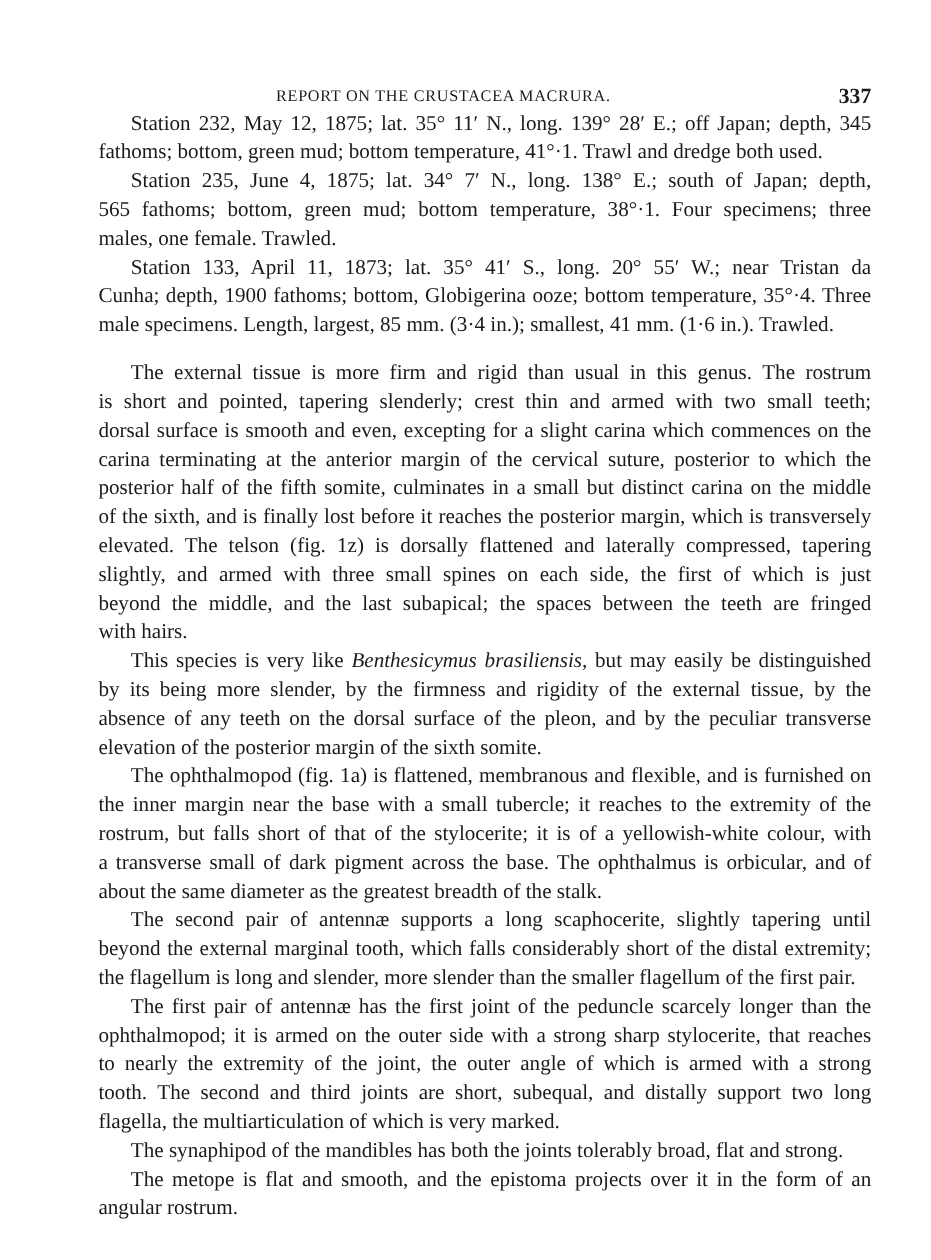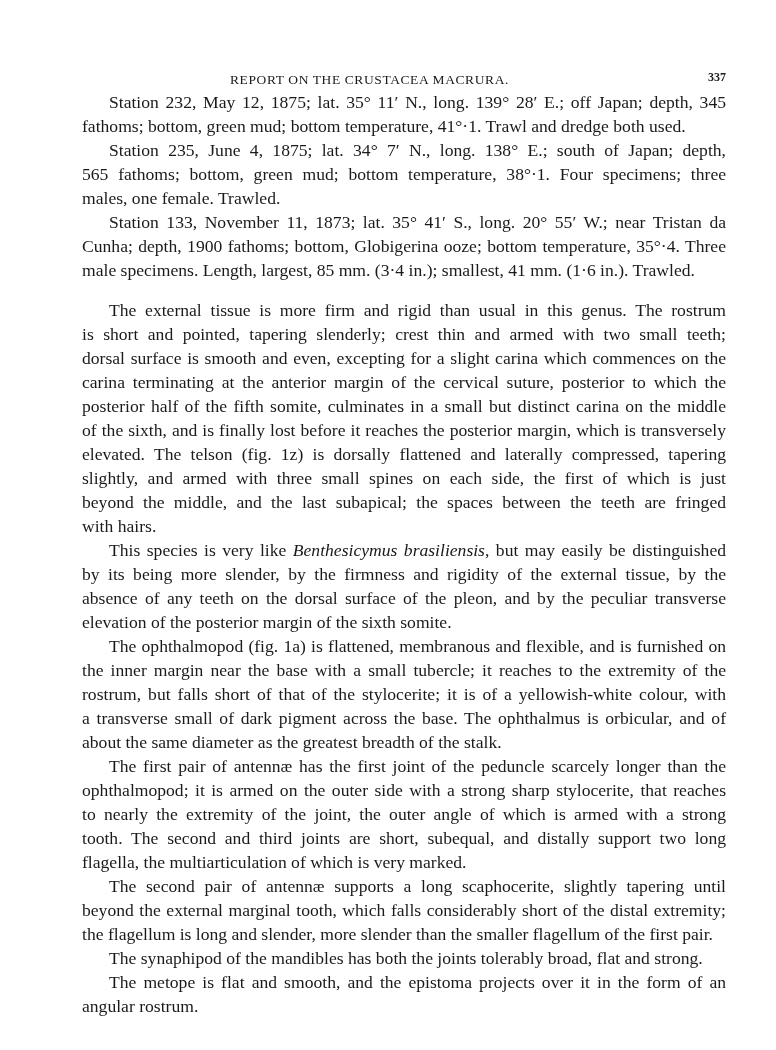--- a/index.html
+++ b/index.html
@@ -7,21 +7,21 @@
     width: 776px; height: 1050px; overflow: hidden; position: relative;
     font-family: "Liberation Serif", "DejaVu Serif", serif;
     color: #1a1a1a;
   }
   .page { position: absolute; left: 0; top: 0; width: 776px; height: 808px; }
   .running-head {
     position: absolute; top: 70px; left: 230px; width: 496px; height: 22px;
     font-size: 13.5px; letter-spacing: 0.6px;
   }
   .running-head .title { position: absolute; left: 0; top: 2px; }
-  .running-head .pnum { position: absolute; right: 0; top: 0; font-size: 12px; font-weight: bold; letter-spacing: 0; text-align: center; }
+  .running-head .pnum { position: absolute; right: 0; top: 0; font-size: 18px; font-weight: bold; letter-spacing: 0; text-align: center; }
   .body-text { position: absolute; left: 52px; top: 90px; width: 674px; font-size: 17.6px; }
   .para { margin: 0; }
   .line {
     display: block; height: 24px; line-height: 24px; white-space: nowrap;
     text-align: justify; text-align-last: justify; overflow: visible; margin-left: 30px;
   }
   .line.last { text-align-last: left; }
   .line.first { padding-left: 27px; }
   .gap { height: 16px; }
   i, .ital { font-style: italic; }
@@ -40,21 +40,21 @@
         <div class="para">
           <span class="line first">Station 232, May 12, 1875; lat. 35° 11′ N., long. 139° 28′ E.; off Japan; depth, 345</span>
           <span class="line last">fathoms; bottom, green mud; bottom temperature, 41°·1.   Trawl and dredge both used.</span>
         </div>
         <div class="para">
           <span class="line first">Station 235, June 4, 1875; lat. 34° 7′ N., long. 138° E.; south of Japan; depth,</span>
           <span class="line">565 fathoms; bottom, green mud; bottom temperature, 38°·1.   Four specimens; three</span>
           <span class="line last">males, one female.   Trawled.</span>
         </div>
         <div class="para">
-          <span class="line first">Station 133, November 11, 1873; lat. 35° 41′ S., long. 20° 55′ W.; near Tristan da</span>
+          <span class="line first">Station 133, April 11, 1873; lat. 35° 41′ S., long. 20° 55′ W.; near Tristan da</span>
           <span class="line">Cunha; depth, 1900 fathoms; bottom, Globigerina ooze; bottom temperature, 35°·4.  Three</span>
           <span class="line last">male specimens.   Length, largest, 85 mm. (3·4 in.); smallest, 41 mm. (1·6 in.).   Trawled.</span>
         </div>
       </div>
     <div class="gap"></div>
     <div id="paragraphs">
         <div class="para">
           <span class="line first">The external tissue is more firm and rigid than usual in this genus.   The rostrum</span>
           <span class="line">is short and pointed, tapering slenderly; crest thin and armed with two small teeth;</span>
           <span class="line">dorsal surface is smooth and even, excepting for a slight carina which commences on the</span>
@@ -73,30 +73,30 @@
           <span class="line last">elevation of the posterior margin of the sixth somite.</span>
         </div>
         <div class="para">
           <span class="line first">The ophthalmopod (fig. 1a) is flattened, membranous and flexible, and is furnished on</span>
           <span class="line">the inner margin near the base with a small tubercle; it reaches to the extremity of the</span>
           <span class="line">rostrum, but falls short of that of the stylocerite; it is of a yellowish-white colour, with</span>
           <span class="line">a transverse small of dark pigment across the base.   The ophthalmus is orbicular, and of</span>
           <span class="line last">about the same diameter as the greatest breadth of the stalk.</span>
         </div>
         <div class="para">
+          <span class="line first">The second pair of antennæ supports a long scaphocerite, slightly tapering until</span>
+          <span class="line">beyond the external marginal tooth, which falls considerably short of the distal extremity;</span>
+          <span class="line last">the flagellum is long and slender, more slender than the smaller flagellum of the first pair.</span>
+        </div>
+        <div class="para">
           <span class="line first">The first pair of antennæ has the first joint of the peduncle scarcely longer than the</span>
           <span class="line">ophthalmopod; it is armed on the outer side with a strong sharp stylocerite, that reaches</span>
           <span class="line">to nearly the extremity of the joint, the outer angle of which is armed with a strong</span>
           <span class="line">tooth.   The second and third joints are short, subequal, and distally support two long</span>
           <span class="line last">flagella, the multiarticulation of which is very marked.</span>
-        </div>
-        <div class="para">
-          <span class="line first">The second pair of antennæ supports a long scaphocerite, slightly tapering until</span>
-          <span class="line">beyond the external marginal tooth, which falls considerably short of the distal extremity;</span>
-          <span class="line last">the flagellum is long and slender, more slender than the smaller flagellum of the first pair.</span>
         </div>
         <div class="para">
           <span class="line first last">The synaphipod of the mandibles has both the joints tolerably broad, flat and strong.</span>
         </div>
         <div class="para">
           <span class="line first">The metope is flat and smooth, and the epistoma projects over it in the form of an</span>
           <span class="line last">angular rostrum.</span>
         </div>
       </div>
   </div>

